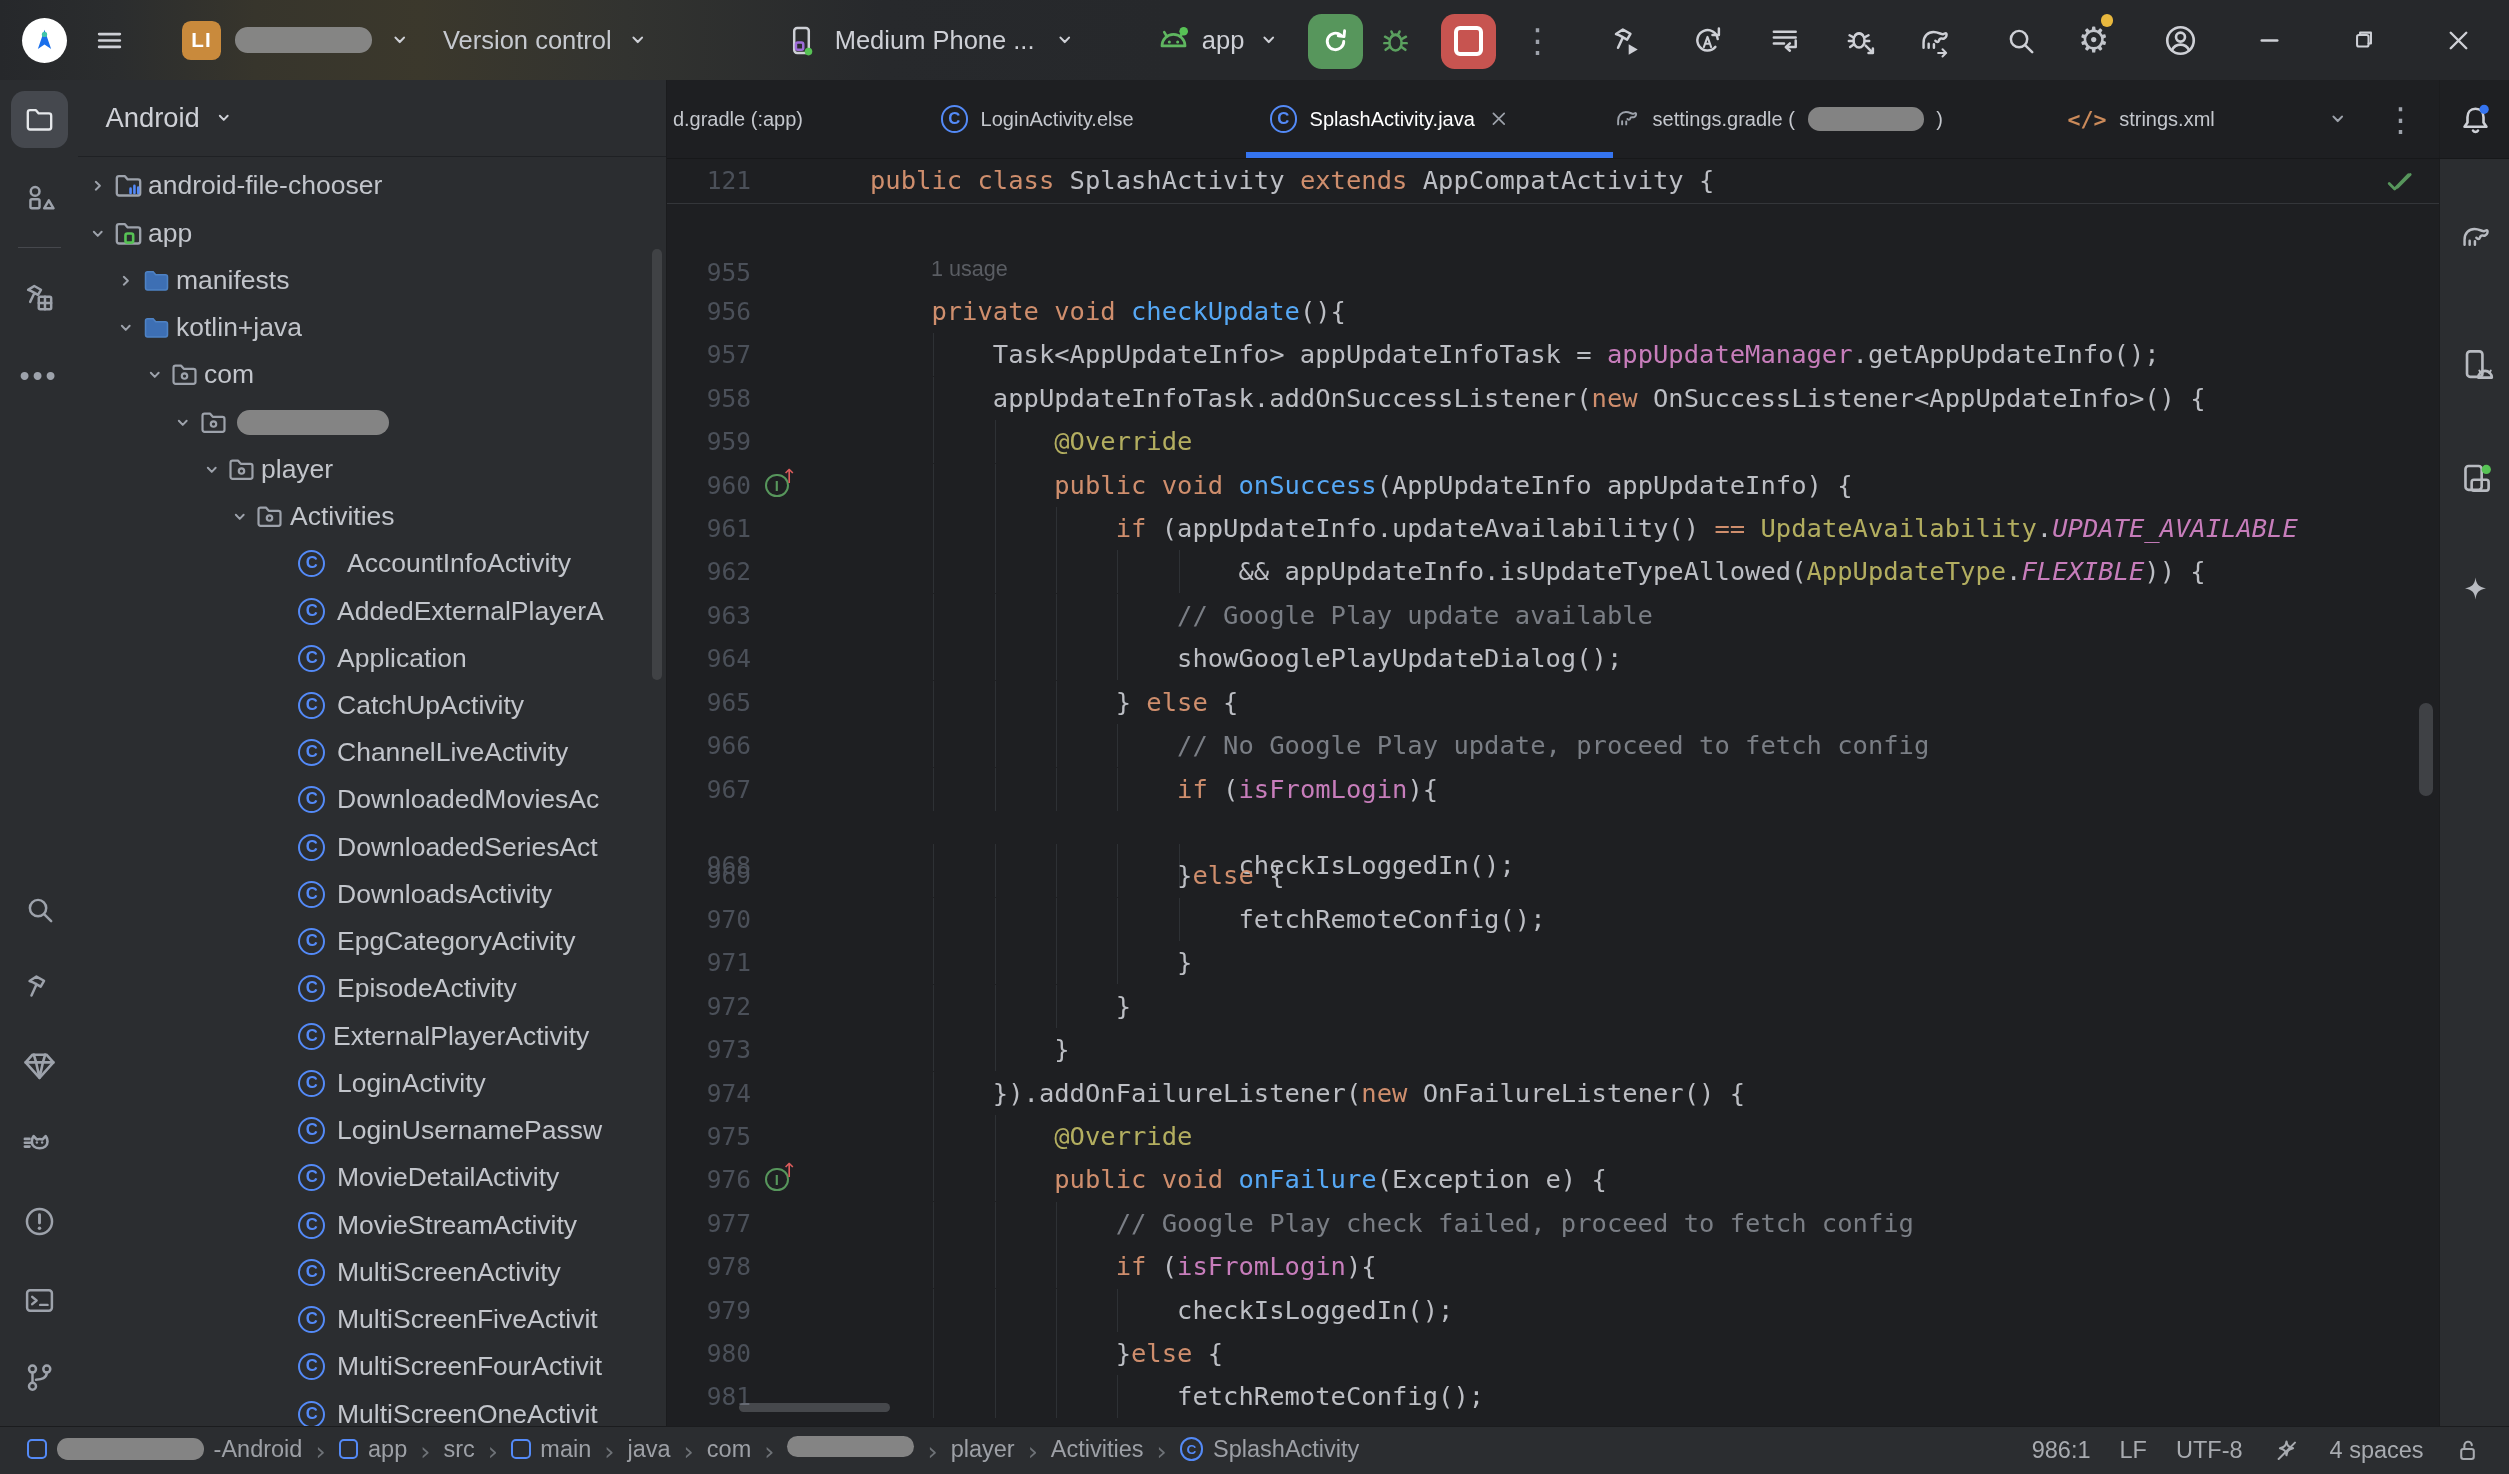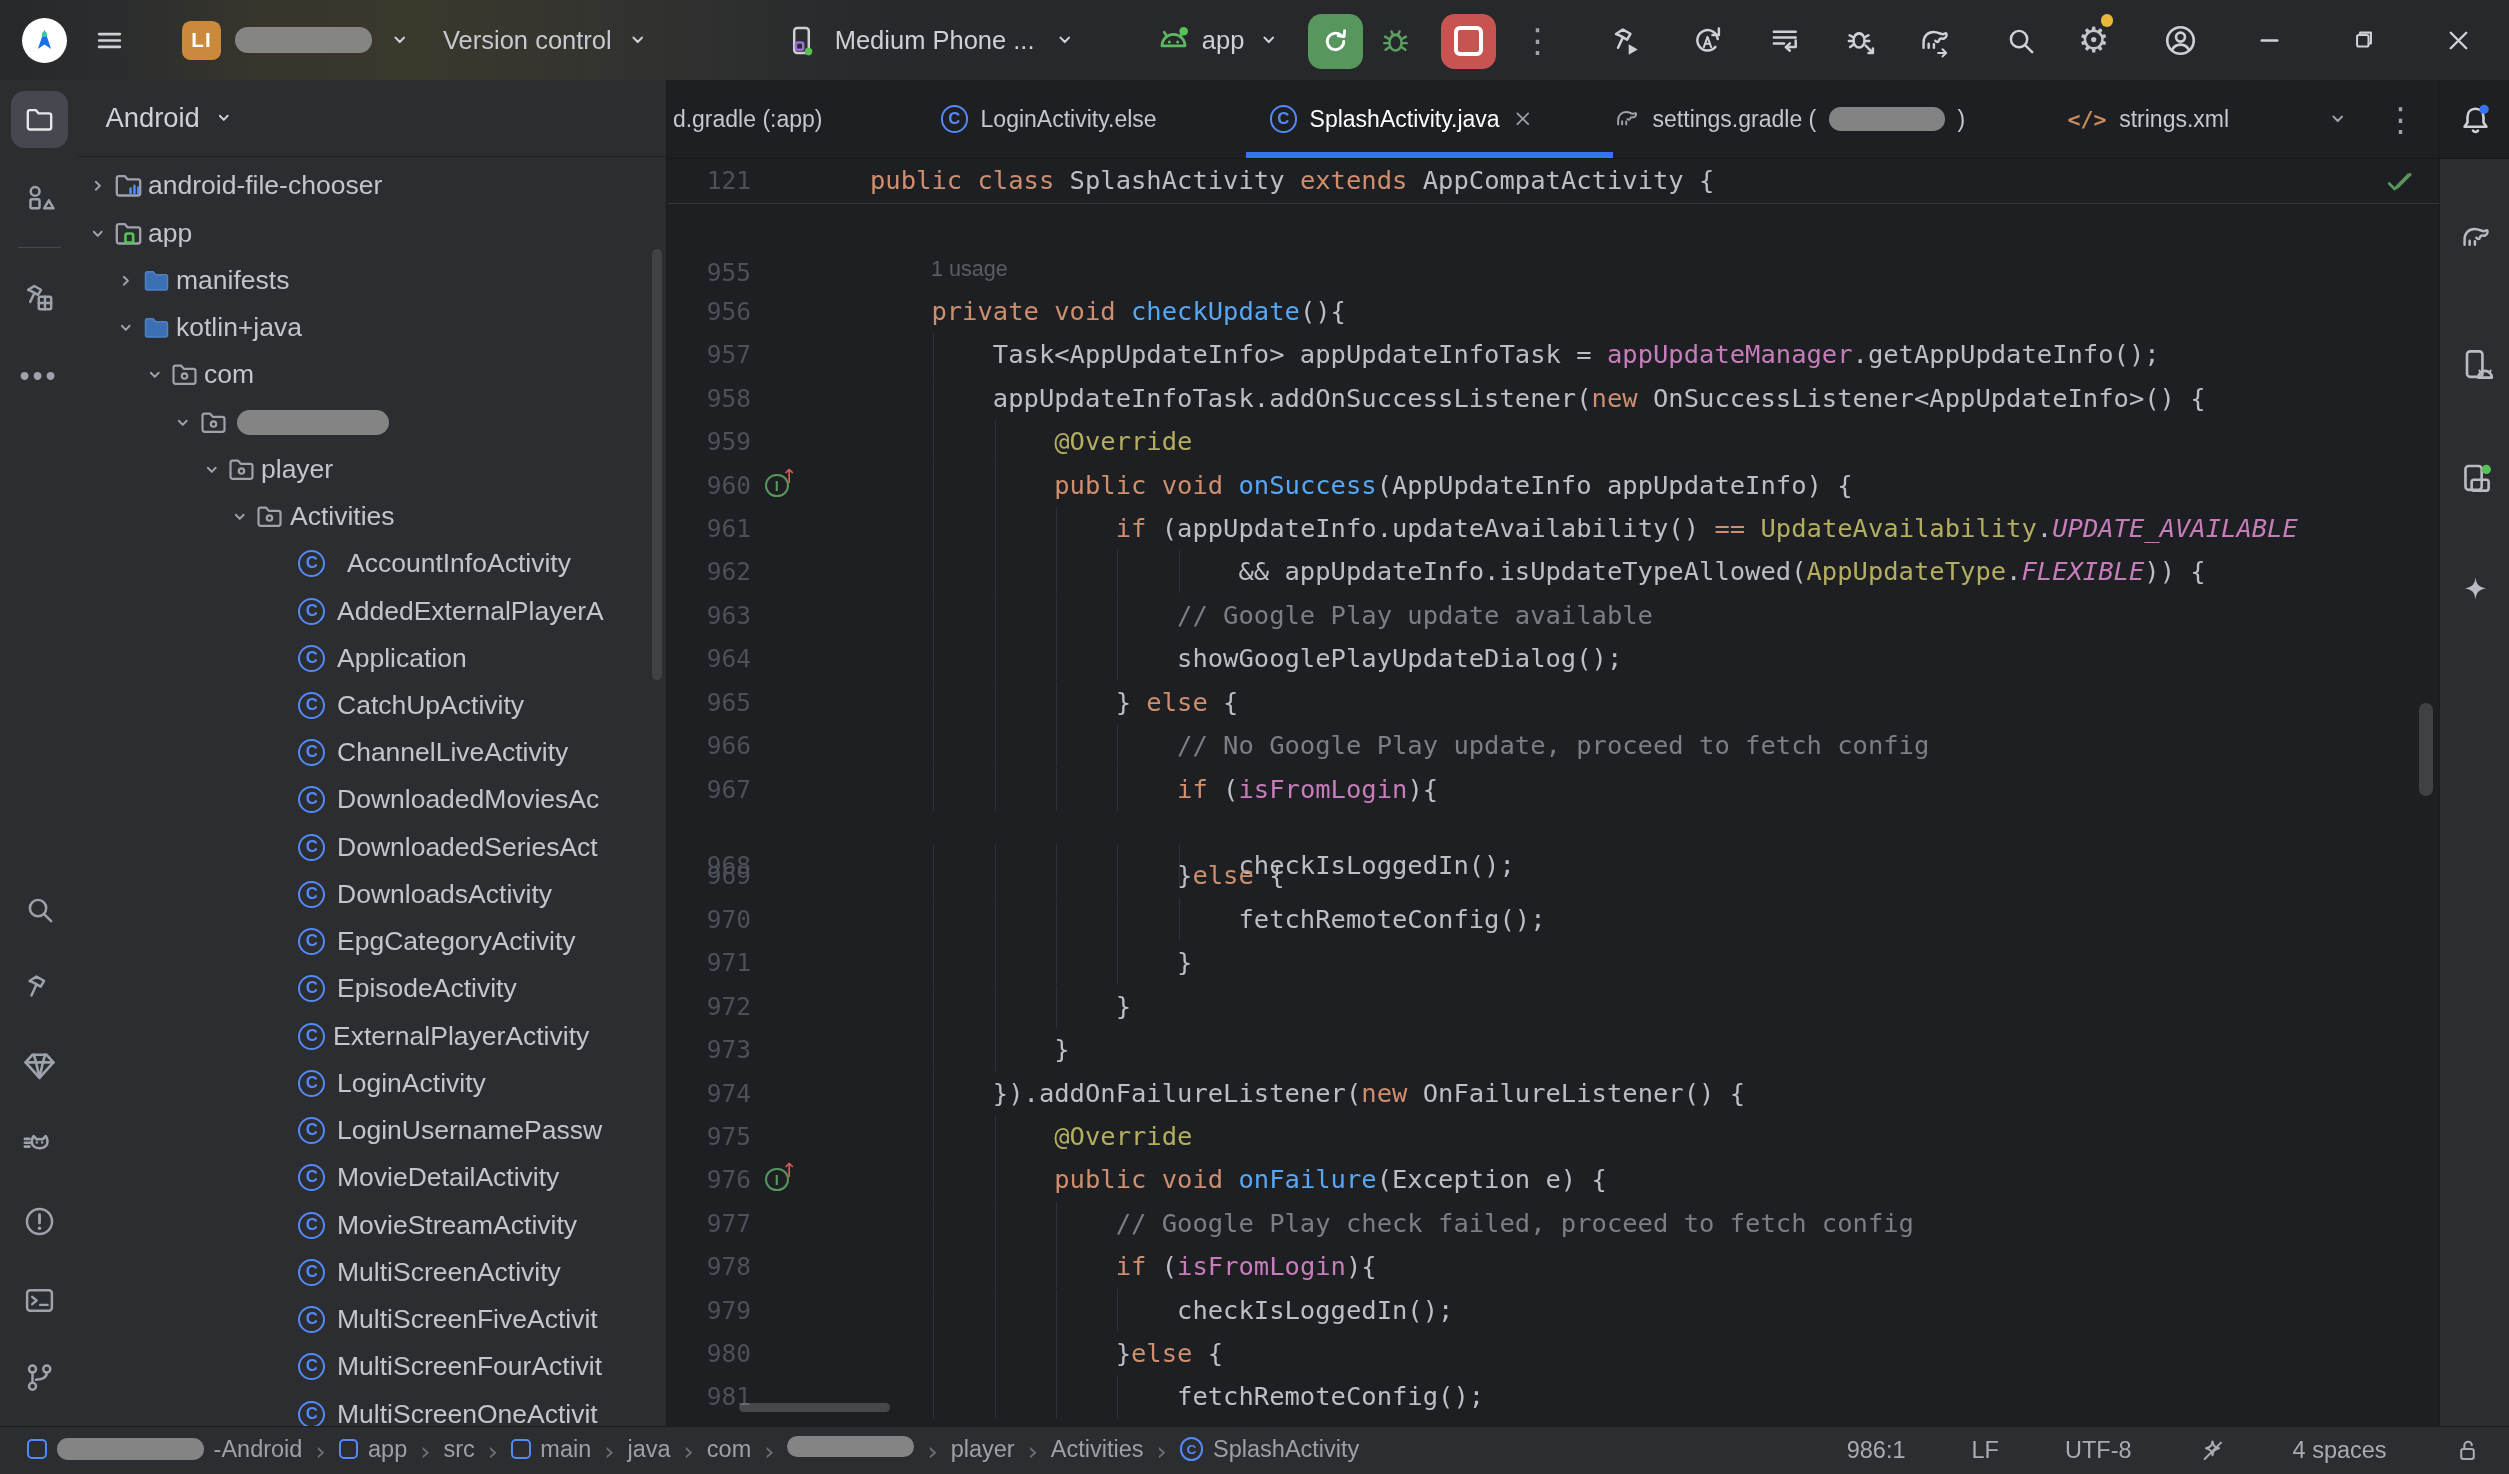--- a/index.html
+++ b/index.html
@@ -20,21 +20,21 @@
   .run-green{background:#57965C;}
   .stop-red{background:#C75450;}
   .stop-sq{width:21.6px;height:21.6px;border:4.9px solid #fff;border-radius:5.9px;}
   .kebab{font-size:33px;color:#9DA2AB;font-family:"DejaVu Sans",sans-serif;}
   .gear-wrap{position:relative;}
   .gear-dot{position:absolute;right:-3.9px;top:-5.9px;width:12.7px;height:12.7px;border-radius:50%;background:#E8B83E;}
   .gear-glyph{font-size:35px;color:#C2C5CB;font-family:"DejaVu Sans",sans-serif;}
   
   .tabrow{position:absolute;left:667px;top:80px;width:1843px;height:78px;background:var(--editorBg);border-bottom:1px solid #17181A;}
   .tab{position:absolute;top:0;height:78px;display:flex;align-items:center;gap:12.7px;overflow:hidden;cursor:default;}
-  .tab .lbl{font-size:23px;color:#C4C7CD;white-space:nowrap;}
+  .tab .lbl{font-size:20px;color:#C4C7CD;white-space:nowrap;}
   .tab.active .lbl{color:#FFFFFF;}
   .tab .underline{position:absolute;left:0;bottom:0;width:100%;height:5.9px;background:var(--accent);}
   .tab .closex{color:#9DA2AB;}
   .tabrow-icons{position:absolute;top:0;height:78px;display:flex;align-items:center;color:#9DA2AB;}
   .xml-glyph{font-weight:bold;font-size:21.6px;color:#CB8A5A;font-family:"DejaVu Sans Mono",monospace;}
   .bell-wrap{position:absolute;left:2439px;top:0;width:71px;height:78px;display:flex;align-items:center;justify-content:center;border-left:1px solid var(--border);}
   
   .stripe-l{position:absolute;left:0;top:80px;width:78px;height:1346px;background:var(--panelBg);border-right:1px solid var(--border);}
   .sl-item{position:absolute;left:0;width:78px;height:55px;display:flex;align-items:center;justify-content:center;color:#9DA2AB;}
   .sl-sel{position:absolute;left:10.8px;width:57px;height:57px;border-radius:13.7px;background:#45484E;display:flex;align-items:center;justify-content:center;color:#E6E8EB;}
@@ -73,21 +73,21 @@
   .ed-vsb{position:absolute;right:5.9px;top:544px;width:13.7px;height:93px;border-radius:6.9px;background:rgba(164,168,176,.25);z-index:5;}
   .ed-hsb{position:absolute;left:72px;bottom:13.7px;width:151px;height:9.8px;border-radius:4.9px;background:rgba(164,168,176,.30);z-index:5;}
   
   .statusbar{position:absolute;left:0;top:1426px;width:2509px;height:48px;background:var(--panelBg);border-top:1px solid var(--border);
     display:flex;align-items:center;box-sizing:border-box;padding:0 27.4px;font-size:23.5px;color:#9DA0A6;}
   .crumbs{display:flex;align-items:flex-start;gap:13px;overflow:hidden;white-space:nowrap;}
   .crumb{display:flex;align-items:center;gap:9.8px;}
   .crumb-sep{color:#6E7277;font-size:25.5px;font-family:"DejaVu Sans",sans-serif;}
   .msq{box-sizing:border-box;width:19.6px;height:19.6px;border:2.9px solid #548AF7;border-radius:4.9px;}
   .cicon.mini{width:23.5px;height:23.5px;border-width:2.5px;font-size:13.7px;}
-  .sb-right{margin-left:auto;display:flex;align-items:center;gap:66px;color:#A8ABB0;}
+  .sb-right{margin-left:auto;display:flex;align-items:center;gap:29px;color:#A8ABB0;}
   .sb-right .w{cursor:default;}
 </style>
 </head>
 <body>
 
 <div class="app">
 
   <header class="topbar">
     <div class="tb-item" style="left:21.6px">
       <div class="logo-circle">

